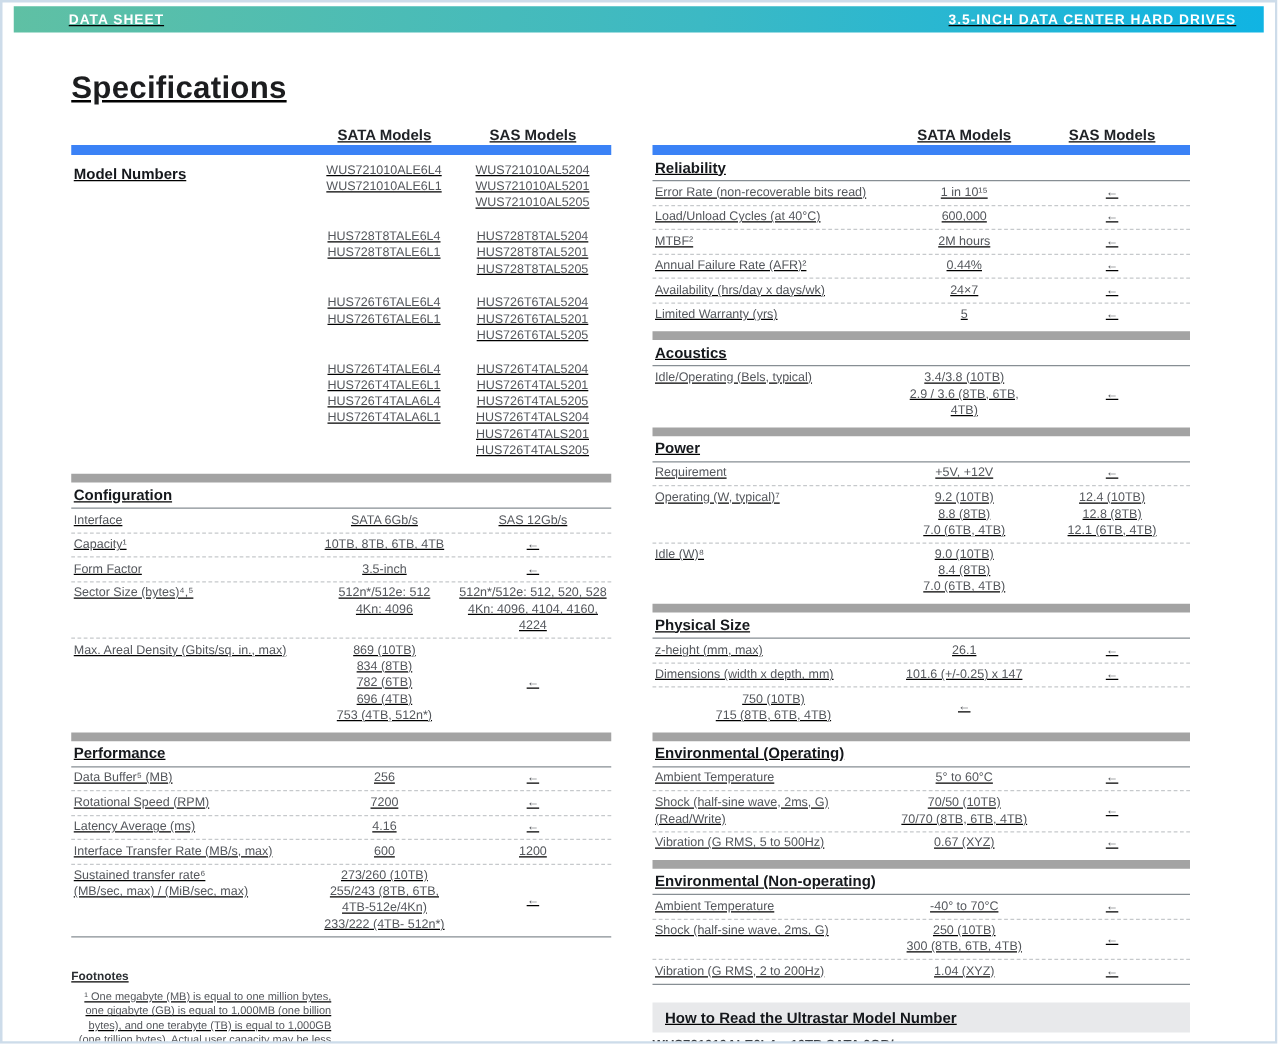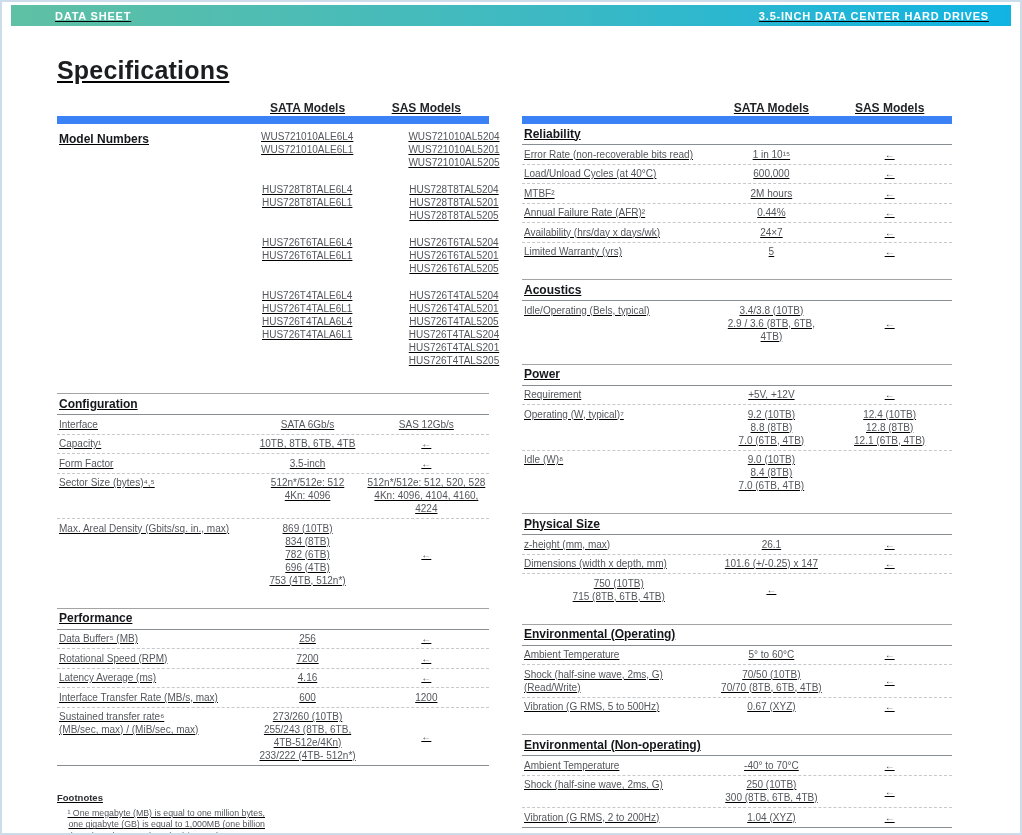--- a/index.html
+++ b/index.html
@@ -11,36 +11,36 @@
           background:linear-gradient(90deg,#5fc0a4 0%, #3cb9c4 55%, #10b4e3 100%);
           color:#fff; font-size:11px; font-weight:bold; letter-spacing:0.8px; }
   .title { margin:30px 0 0 55px; font-size:25px; font-weight:700; color:#1c1d1f; letter-spacing:0.2px; }
   .cols { display:flex; margin:16px 0 0 55px; gap:33px; }
   .col { width:432px; flex:none; }
   .col-right { width:430px; }
 
   .thead { display:grid; grid-template-columns:45% 26% 29%; border-bottom:8px solid #3b82f6; padding-bottom:1px; }
   .thead .h { text-align:center; font-weight:700; font-size:12px; color:#202327; }
 
-  .section { border-top:1px solid #a3a3a3; margin-top:18px; }
+  .section { border-top:7px solid #a3a3a3; margin-top:4px; }
   .section.closed { border-bottom:1px solid #878e94; }
   .sec-title { font-size:12px; font-weight:700; color:#15181c; padding:2.5px 2px 3.5px; border-bottom:1px solid #878e94; }
 
   .rows .row { display:grid; grid-template-columns:45% 26% 29%; padding:2.5px 0 3px;
                border-bottom:1px dashed #c6c9cc; font-size:10px; color:#54575c; line-height:1.3; }
   .rows .row:last-child { border-bottom:none; }
   .cell { white-space:pre-line; }
   .cell.label { padding-left:2px; padding-right:8px; }
   .cell.val { text-align:center; }
   .cell.arrow { align-self:center; color:#54575c; }
 
   .model-block { display:grid; grid-template-columns:45% 55%; padding:6px 0 0; }
   .model-label { font-size:12px; font-weight:700; color:#15181c; padding:2px 0 0 2px; }
   .mgroup { display:grid; grid-template-columns:47% 53%; margin-bottom:14px;
-            font-size:10px; color:#54575c; line-height:1.3;gap:28px; }
+            font-size:10px; color:#54575c; line-height:1.3; }
   .mgroup:last-child { margin-bottom:8px; }
   .mgroup .cell { text-align:center; }
 
   .footnotes { margin-top:26px; }
   .fn-head { font-size:9.5px; font-weight:700; color:#2b2f33; margin-bottom:5px; }
   .fn-cols { display:flex; gap:80px; }
   .fn-col1 { width:208px; flex:none; }
   .fn-col2 { width:197px; flex:none; }
   .fn { font-size:8.8px; color:#54575c; line-height:1.3; text-indent:-5px; padding-left:5px; margin-bottom:6px;text-align:right; }
 
@@ -349,20 +349,21 @@
             </div>
             <div class="row">
               <div class="cell label">Vibration (G RMS, 2 to 200Hz)</div>
               <div class="cell val">1.04 (XYZ)</div>
               <div class="cell val arrow">←</div>
             </div>
           </div>
       </div>
 
       <div class="howto">
+        <div class="howto-bar">How to Read the Ultrastar Model Number</div>
         <div class="howto-body">
           <div class="howto-example">WUS721010ALE6L4 – 10TB SATA 6GB/s 512e with Legacy Pin 3 config, Base (SE)</div>
           <div>
 
           <div class="leg"></div>
               <div class="leg"></div>
               <div class="leg"></div>
             </div>
         </div>
       </div>

